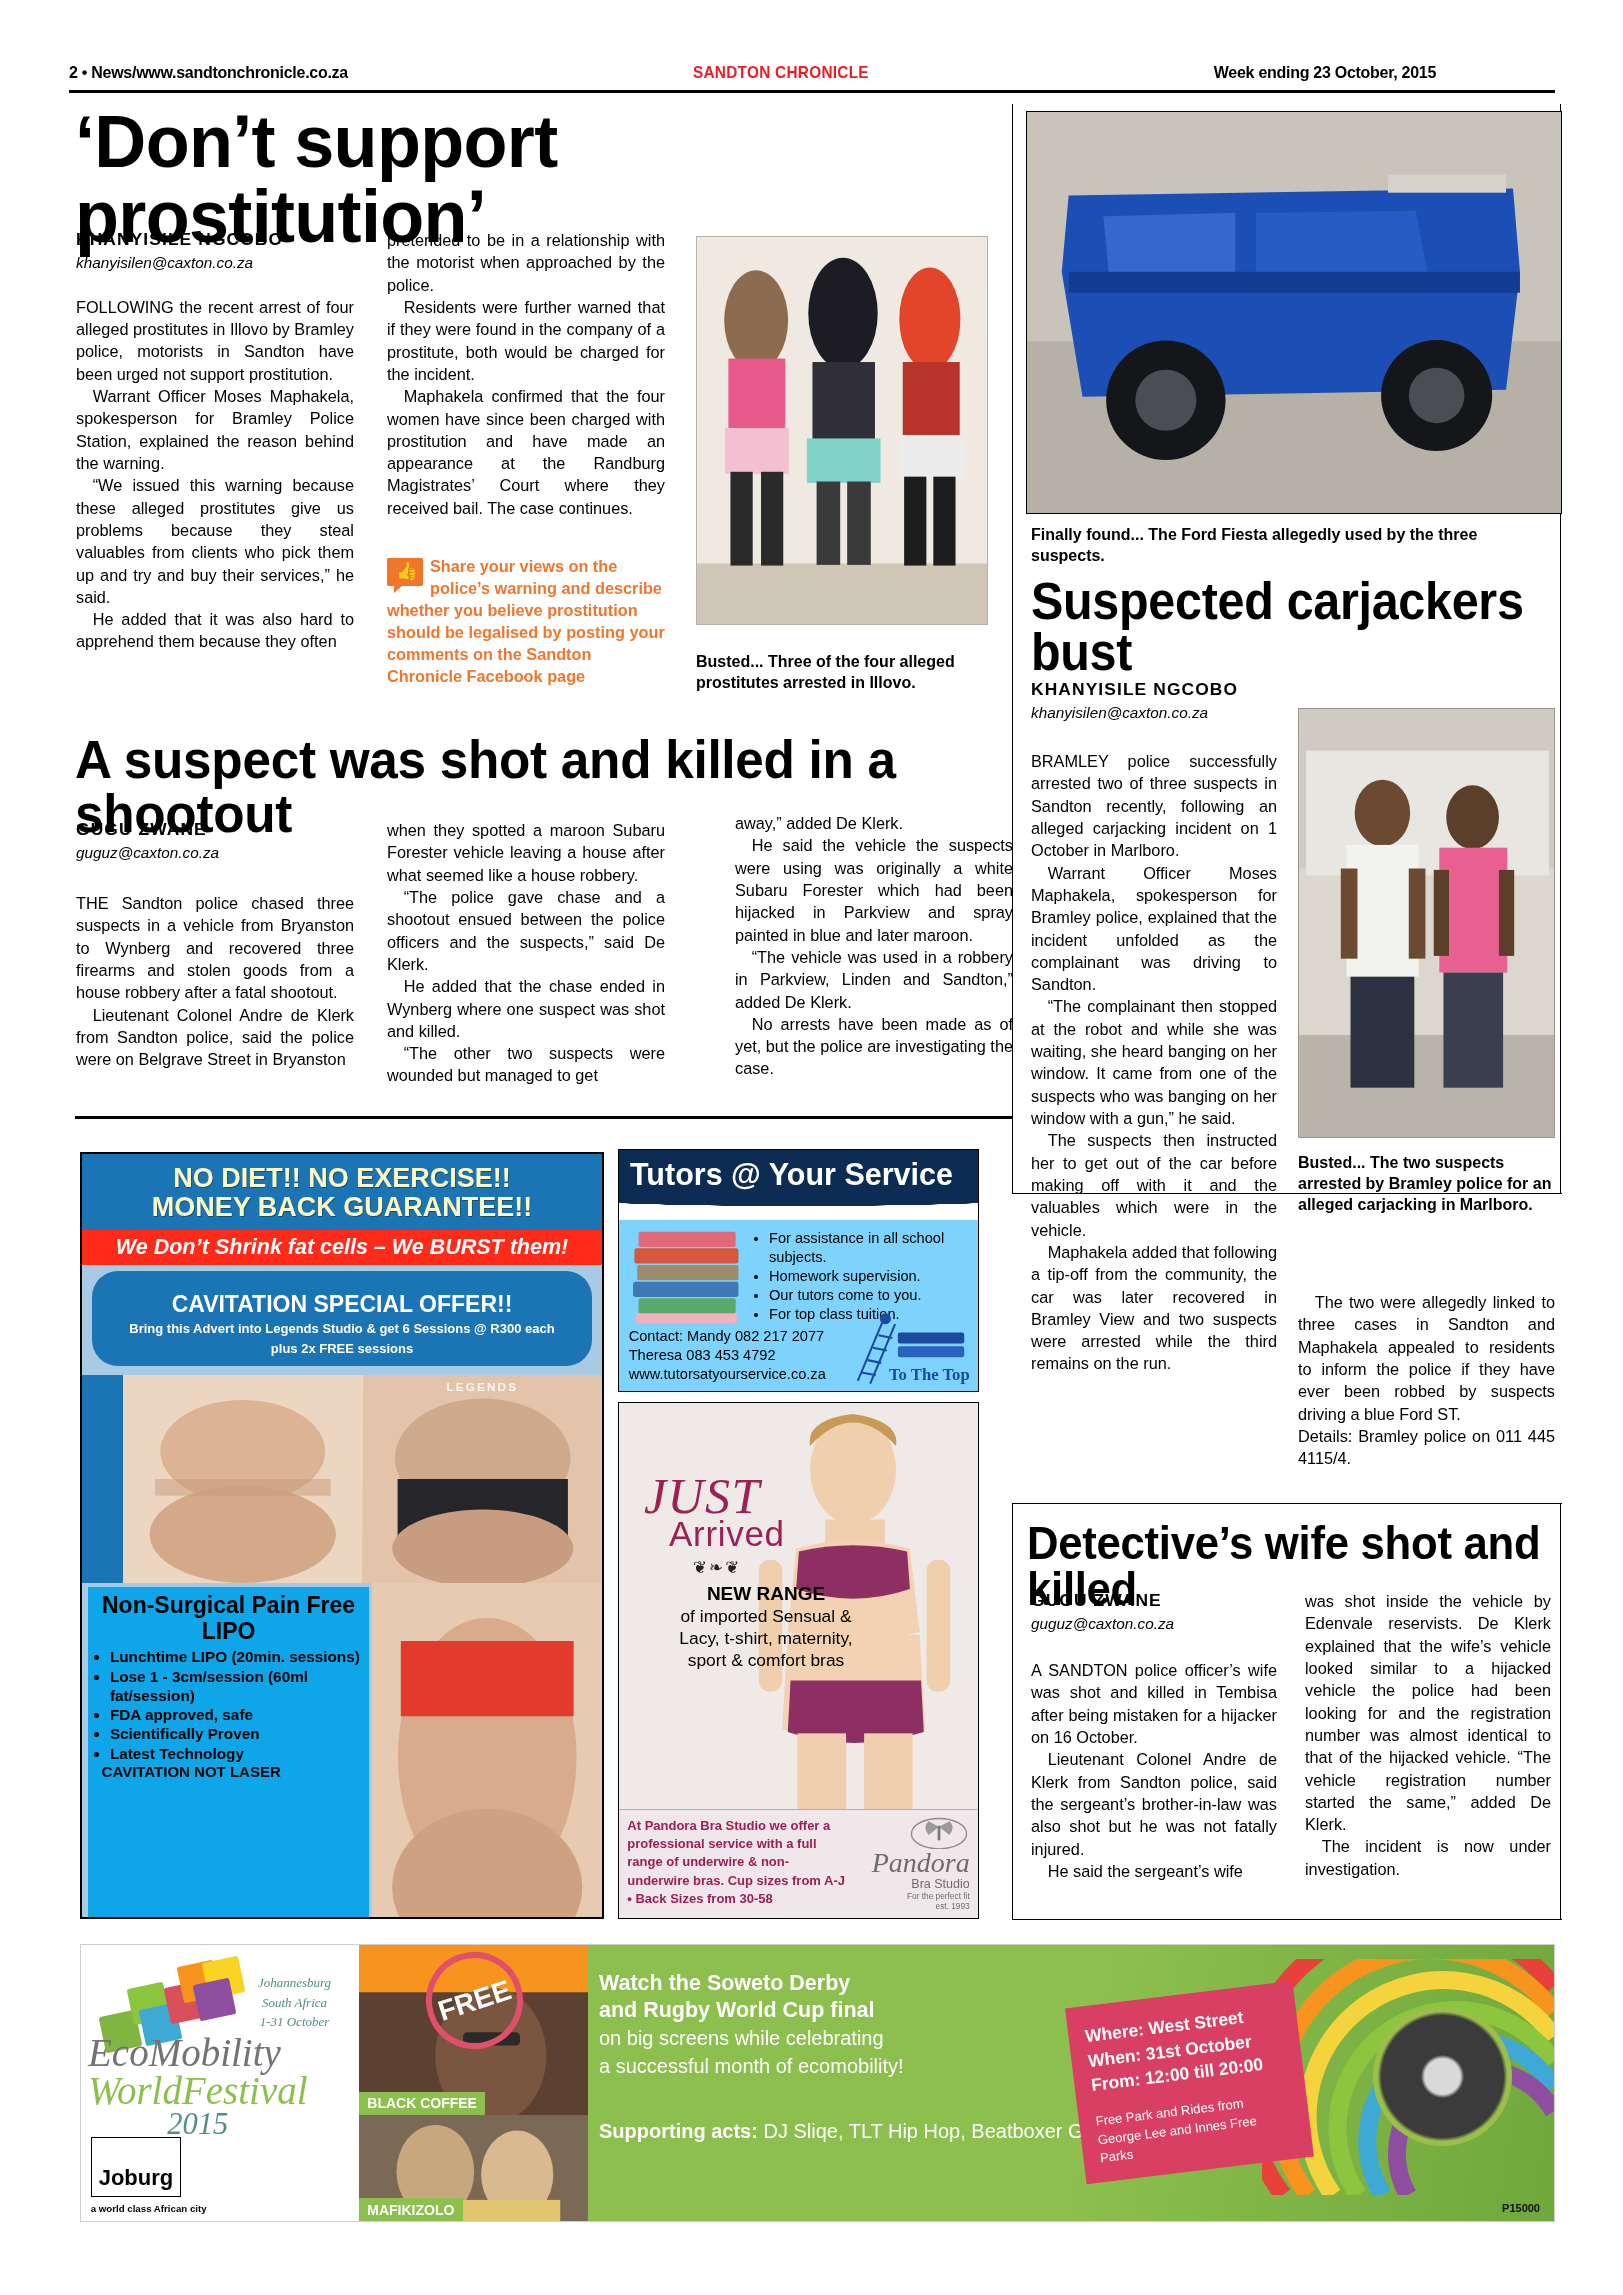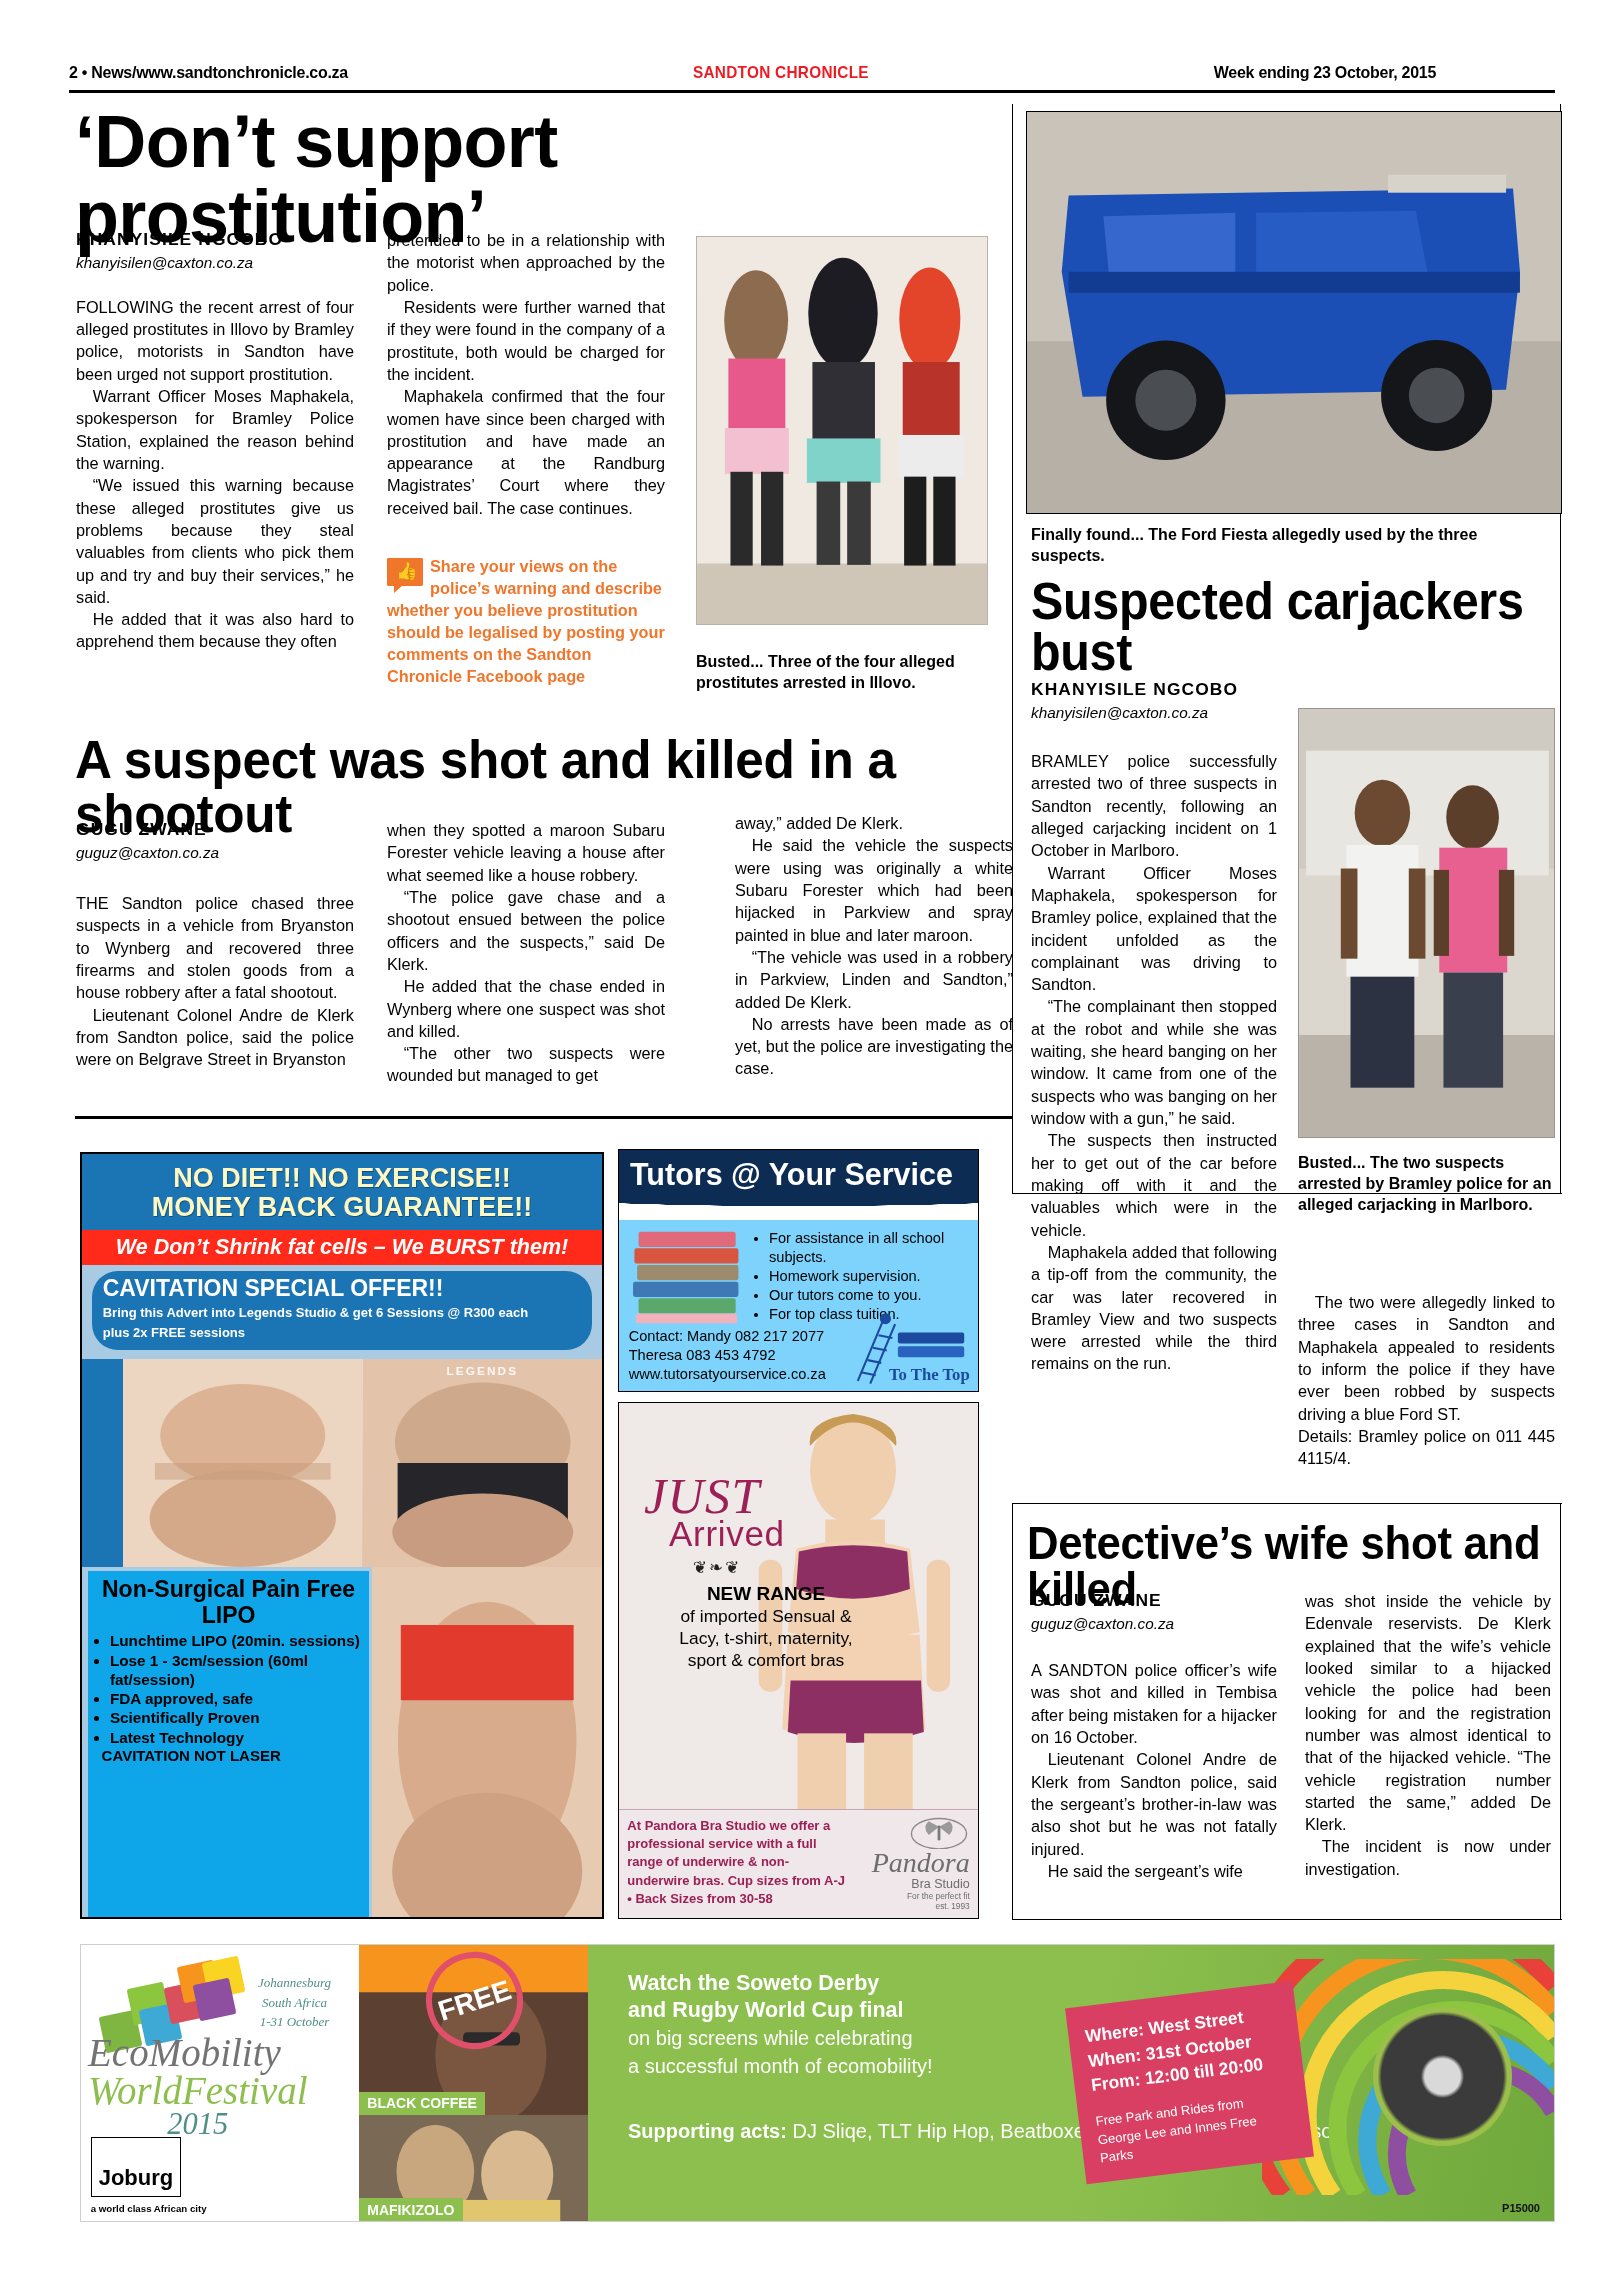--- a/index.html
+++ b/index.html
@@ -108,21 +108,21 @@
 
   
   #ad-legends { position:absolute; left:80px; top:1152px; width:524px; height:767px;
                 border:2.1px solid #000; background:#1b74b4; overflow:hidden; }
   .lg-top { background:#1b74b4; padding:9.7px 5.6px 7px; text-align:center; }
   .lg-top .l1 { color:#fef9c3; font-weight:bold; font-size:27px; line-height:1.1;
                 text-shadow:0.7px 0.7px 0 #00000055; }
   .lg-red { background:#ff2a1a; color:#fff; font-style:italic; font-weight:bold;
             font-size:21.5px; text-align:center; padding:4.9px 2.8px; }
   .lg-sub { background:#a8cbe3; padding:6.2px 9.7px 8.3px; }
-  .lg-pill { background:#1b74b4; border-radius:26px; padding:4px 11px 9px; }
+  .lg-pill { background:#1b74b4; border-radius:26px; padding:20px 11px 9px; text-align:center; }
   .lg-pill .p1 { color:#fff; font-weight:bold; font-size:23px; }
   .lg-pill .p2 { color:#fff; font-weight:bold; font-size:13px; line-height:1.3; margin-top:2.8px; }
   .lg-photos { display:flex; height:208px;margin-left:41px; }
   .lg-ph { flex:1; position:relative; overflow:hidden; }
   .lg-tag { position:absolute; left:0; right:0; top:5.6px; text-align:center;
             color:#fff; font-size:11.8px; letter-spacing:2.1px; font-weight:bold; opacity:.85; }
   .lg-mid { display:flex; background:#a8cbe3; }
   .lg-list { width:55%; background:#0ea5e9; margin:4.2px 2.1px 4.2px 5.6px; padding:6.2px 7px 7px; }
   .lg-list h4 { margin:0; text-align:center; font-size:23px; font-weight:bold; line-height:1.12; }
   .lg-list ul { margin:2.8px 0 0; padding:0 0 0 15.3px; }
@@ -186,21 +186,21 @@
   .eco-joburg .jb { position:absolute; left:7px; bottom:5.6px; font-size:22px; font-weight:bold; }
   .eco-wc { position:absolute; left:9.7px; bottom:7px; font-size:9.7px; font-weight:bold; }
   .eco-photos { width:229px; display:flex; flex-direction:column; }
   .eco-ph { position:relative; overflow:hidden; }
   .eco-ph .nm { position:absolute; left:0; bottom:0; background:#8cbf4d; color:#fff;
                 font-weight:bold; font-size:14px; padding:3.5px 8.3px; }
   .eco-free { position:absolute; left:67px; top:7px; width:97px; height:97px;
               border:6.2px solid #e0506a; border-radius:50%;
               color:#fff; font-weight:bold; font-size:28px;
               display:flex; align-items:center; justify-content:center; transform:rotate(-18deg); }
-  .eco-right { flex:1; position:relative; background:linear-gradient(100deg,#8cbf4d 0%,#8cbf4d 52%,#6fa83c 100%); padding:25px 40px; }
+  .eco-right { flex:1; position:relative; background:linear-gradient(100deg,#8cbf4d 0%,#8cbf4d 52%,#6fa83c 100%); padding:25px 11px; }
   .eco-right .r1 { color:#fff; font-weight:bold; font-size:21.5px; line-height:1.25; }
   .eco-right .r2 { color:#fff; font-size:20px; line-height:1.3; margin-top:1.4px; }
   .eco-right .r3 { color:#fff; font-size:20px; line-height:1.38; margin-top:39px; }
   .eco-right .r3 b { font-weight:bold; }
   .eco-card { position:absolute; right:250px; top:49px; width:229px; height:177px;
               background:#d93f63; transform:rotate(-7deg); padding:18px 16.7px; }
   .eco-card .c1 { color:#fff; font-weight:bold; font-size:17.4px; line-height:1.42; }
   .eco-card .c2 { color:#fff; font-size:13px; line-height:1.4; margin-top:15.3px; }
   .eco-speaker { position:absolute; right:42px; top:62px; width:139px; height:139px;
                  border-radius:50%; background:radial-gradient(circle at 50% 50%, #d9d9d9 0 18%, #3b3b3b 22% 62%, #9bbf4a 66% 100%); }

